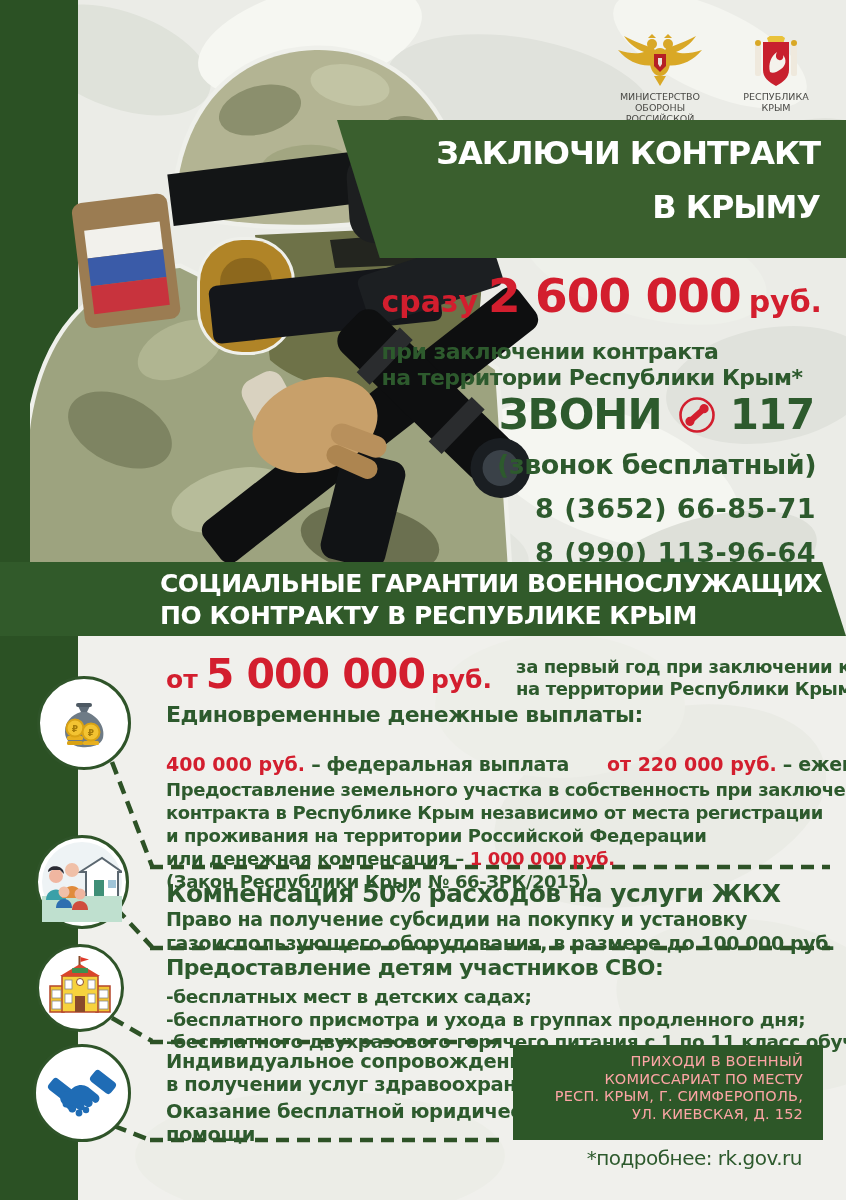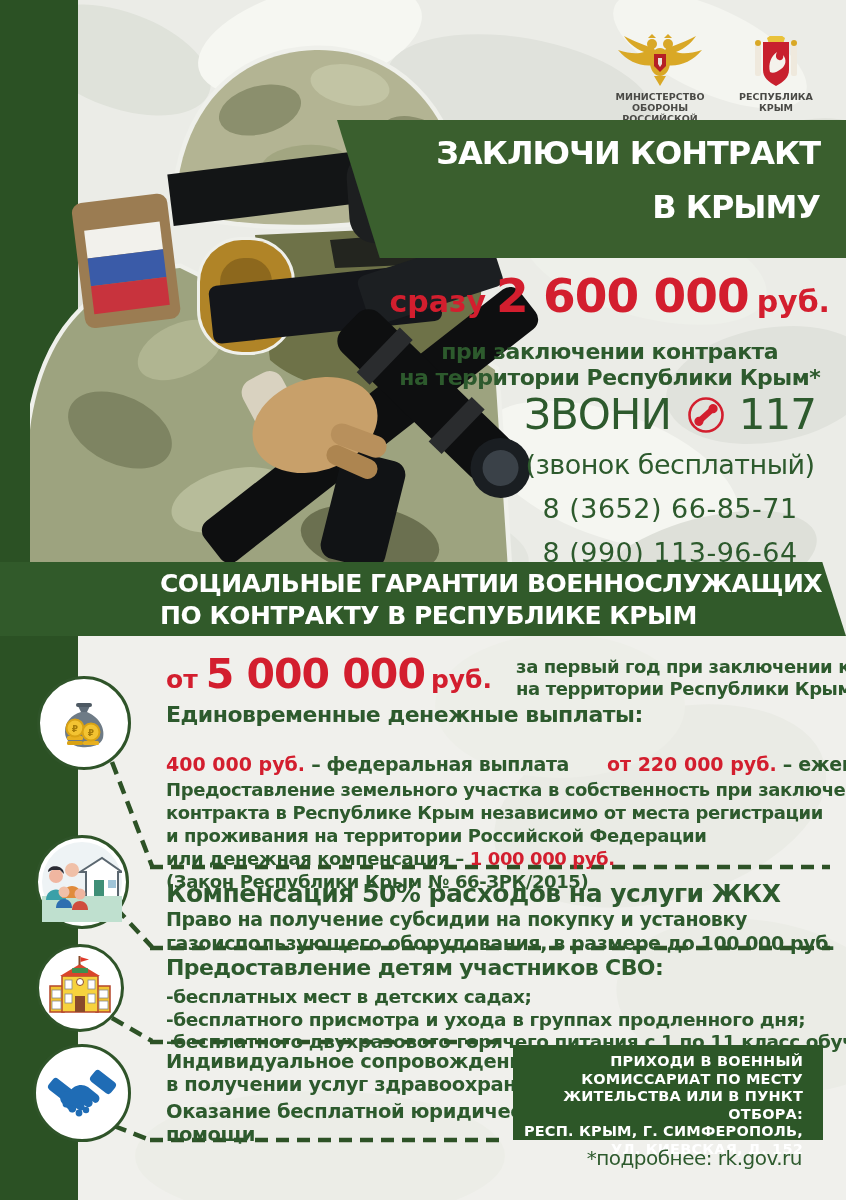--- a/index.html
+++ b/index.html
@@ -15,37 +15,37 @@
     position:relative;width:846px;height:1200px;margin:0 auto;
     background:var(--paper);overflow:hidden;
     font-family:"DejaVu Sans","Liberation Sans",sans-serif;
   }
   .abs{position:absolute;}
   
   #camo{left:0;top:0;width:846px;height:636px;}
   
   #left-band{left:0;top:0;width:78px;height:1200px;background:var(--dark-green);}
   
-  .logo-text{color:#4a4a46;font-weight:bold;font-size:9.5px;line-height:11px;text-align:center;letter-spacing:0;}
+  .logo-text{color:#4a4a46;font-weight:normal;font-size:9.5px;line-height:11px;text-align:center;letter-spacing:0;}
   
   #title-banner{
     left:337px;top:120px;width:509px;height:138px;background:var(--banner-green);
     clip-path:polygon(0 0,100% 0,100% 100%,8.4% 100%);
     color:#fff;text-align:right;padding:6px 26px 0 0;box-sizing:border-box;
     font-weight:800;font-size:32px;line-height:54px;letter-spacing:-1px;
   }
   
-  #offer{right:16px;top:268px;text-align:center;}
+  #offer{right:24px;top:268px;text-align:left;}
   #offer .bigline{display:flex;align-items:baseline;justify-content:flex-end;color:var(--red);font-weight:800;white-space:nowrap;}
   #offer .pre{font-size:30px;margin-right:10px;}
   #offer .amt{font-size:47px;letter-spacing:-1px;}
   #offer .cur{font-size:30px;margin-left:8px;}
   #offer .cond{color:var(--green);font-weight:bold;font-size:22px;line-height:26px;margin-top:16px;letter-spacing:-0.5px;}
   
-  #call{right:30px;top:390px;text-align:center;color:var(--green);font-weight:400;}
+  #call{right:30px;top:390px;text-align:right;color:var(--green);font-weight:700;}
   #call .row1{display:flex;align-items:center;justify-content:center;font-size:42px;letter-spacing:-1px;}
   #call .row1 .n{margin-left:14px;}
   #call .note{font-size:27px;margin-top:10px;letter-spacing:-0.5px;}
   #call .ph{font-size:27px;margin-top:13px;letter-spacing:0.5px;white-space:nowrap;}
   #phone-badge{width:38px;height:38px;margin-left:16px;flex:0 0 auto;}
   
   #social-banner{
     left:0;top:562px;width:846px;height:74px;background:#315a2a;
     clip-path:polygon(0 0,97.2% 0,100% 100%,0 100%);
     color:#fff;font-weight:800;font-size:25px;line-height:32px;
@@ -70,21 +70,21 @@
   #housing1{left:166px;top:879px;font-size:25px;letter-spacing:-0.5px;white-space:nowrap;}
   #housing2{left:166px;top:907px;font-size:19px;line-height:24px;white-space:nowrap;}
   #children{left:166px;top:955px;white-space:nowrap;}
   #children .t{font-size:22px;letter-spacing:-0.6px;margin-bottom:6px;}
   #children .i{font-size:18.5px;line-height:22.5px;}
   #medical{left:166px;top:1050px;font-size:19.5px;line-height:23px;white-space:nowrap;}
   #legal{left:166px;top:1100px;font-size:19.5px;line-height:23px;white-space:nowrap;}
   
   #office-box{
     left:513px;top:1045px;width:310px;height:95px;background:var(--box-green);
-    color:#ffffff;font-weight:700;font-size:14.5px;line-height:17.5px;text-align:right;
+    color:#fca5a5;font-weight:400;font-size:14.5px;line-height:17.5px;text-align:right;
     padding:8px 20px 0 10px;box-sizing:border-box;letter-spacing:0.2px;
   }
   
   #footer-note{right:44px;top:1146px;color:var(--green);font-weight:400;font-size:20px;letter-spacing:-0.5px;}
   
   .circle{border-radius:50%;background:#fff;border:3px solid #2f5429;display:flex;align-items:center;justify-content:center;box-sizing:border-box;}
   #c-money{left:37px;top:676px;width:94px;height:94px;}
   #c-family{left:35px;top:835px;width:94px;height:94px;}
   #c-school{left:36px;top:944px;width:88px;height:88px;}
   #c-hand{left:33px;top:1044px;width:98px;height:98px;}
@@ -387,20 +387,19 @@
         <circle cx="26" cy="52" r="3.4"></circle>
         <circle cx="33" cy="56" r="3.4"></circle>
         <circle cx="40" cy="53" r="3.2"></circle>
       </g>
     </svg>
   </div>
 
   <div id="office-box" class="abs">
     <div>ПРИХОДИ В ВОЕННЫЙ</div>
     <div>КОМИССАРИАТ ПО МЕСТУ</div>
-    <div>ЖИТЕЛЬСТВА ИЛИ В ПУНКТ ОТБОРА:</div>
     <div>РЕСП. КРЫМ, Г. СИМФЕРОПОЛЬ,</div>
     <div>УЛ. КИЕВСКАЯ, Д. 152</div>
   </div>
 
   <div id="footer-note" class="abs">*подробнее: rk.gov.ru</div>
 
 </div>
 
 </body></html>

